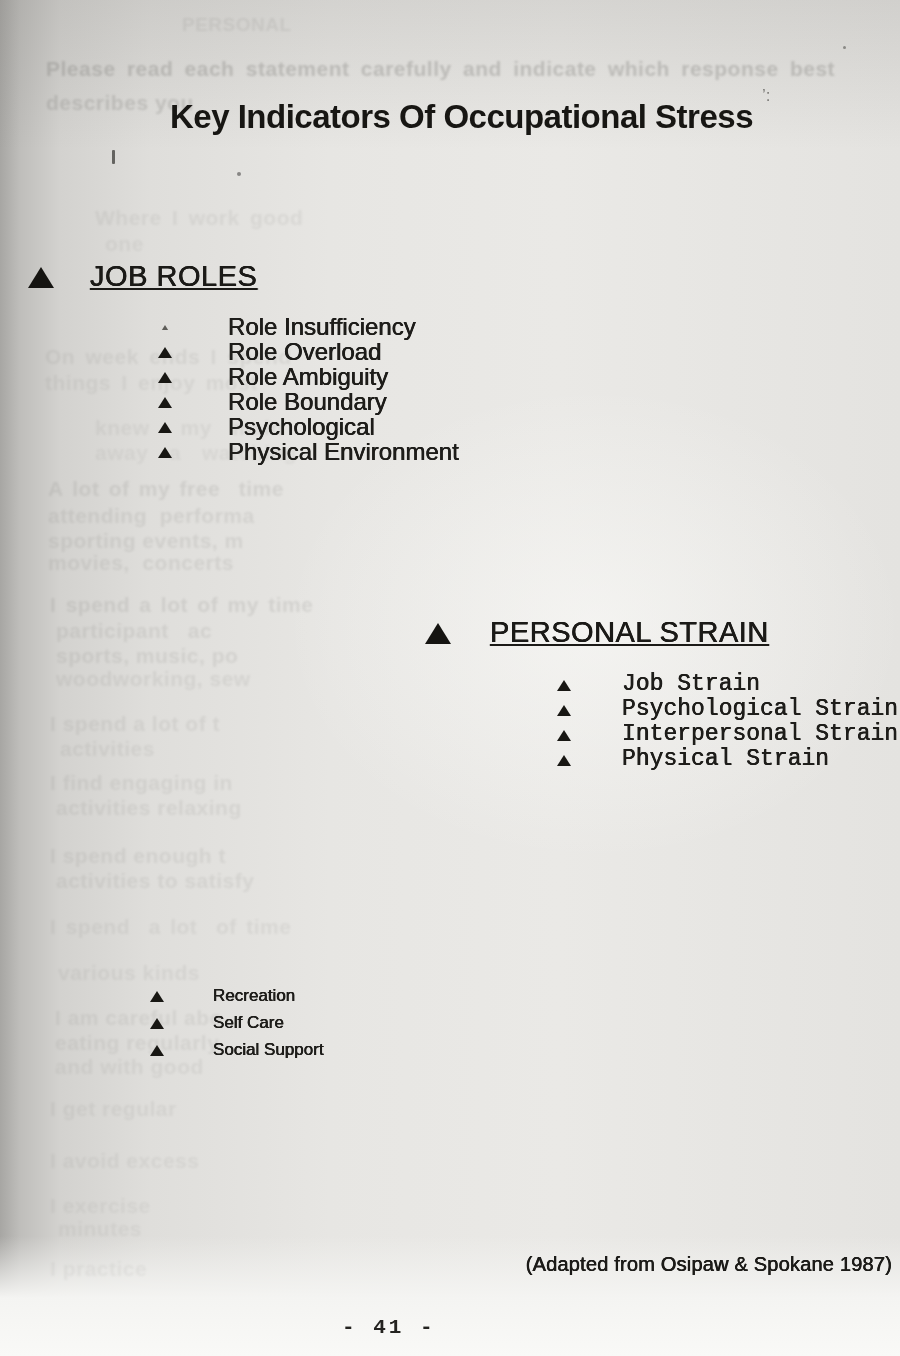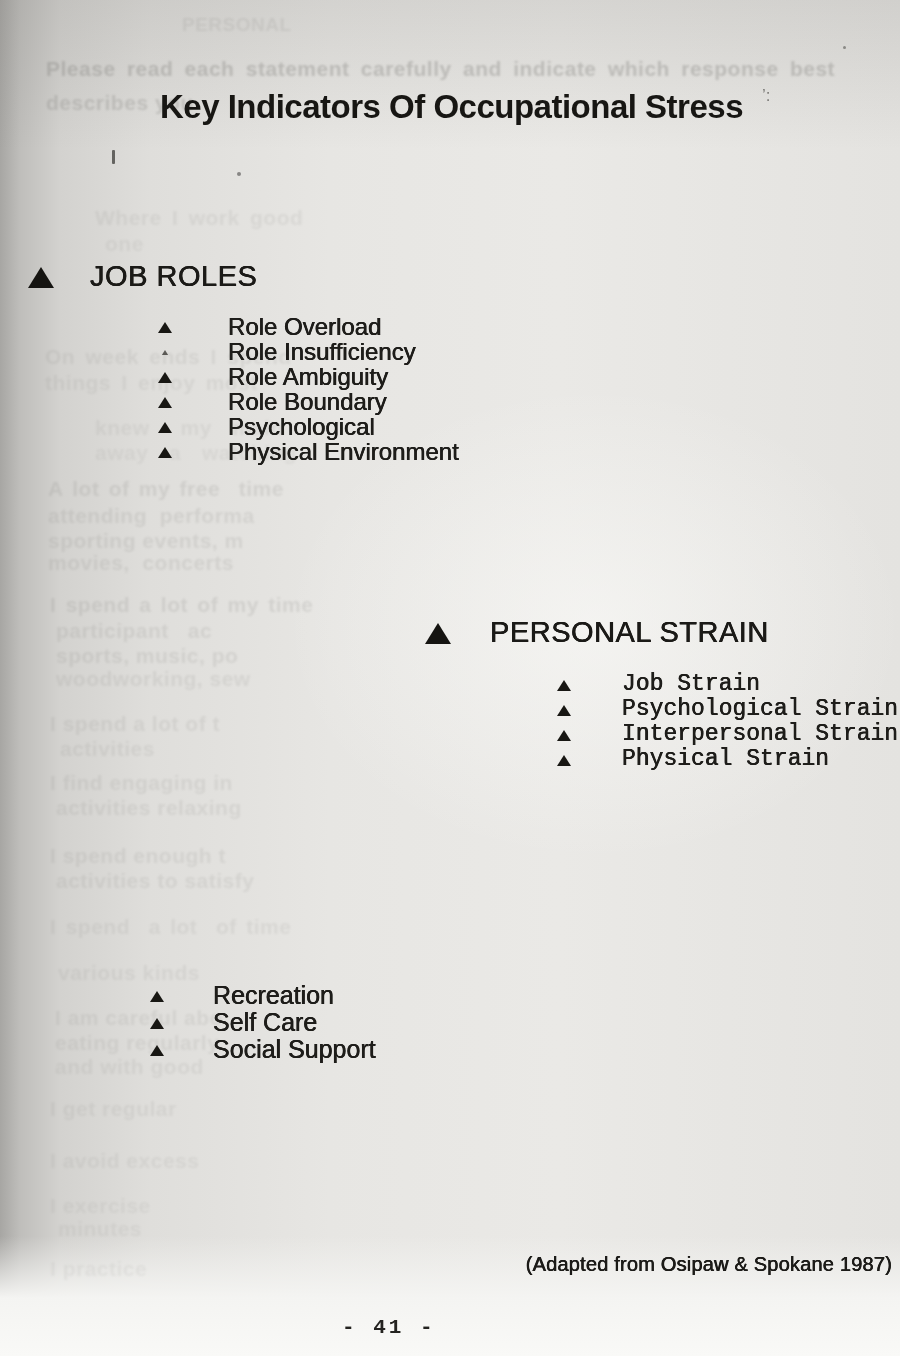--- a/index.html
+++ b/index.html
@@ -11,44 +11,44 @@
     color:#1e1d1a;
     background:
       radial-gradient(ellipse 430px 330px at 66% 46%, rgba(252,252,250,0.55), rgba(252,252,250,0) 72%),
       linear-gradient(to top, #f9f9f7 0px, #f4f4f2 58px, rgba(244,244,242,0) 120px),
       linear-gradient(to bottom, rgba(110,108,104,0.16) 0px, rgba(110,108,104,0) 150px),
       linear-gradient(to right, #a7a6a3 0px, #bfbebb 20px, #d3d2cf 60px, #dfdedb 150px, #e7e6e3 330px, #eaE9e6 62%, #e4e3e0 100%);
     background-color:#e7e6e3;
   }
   .thick{text-shadow:0.35px 0 currentColor, -0.2px 0 currentColor;}
   .title{
-    position:absolute;left:152px;top:80px;margin:8px;
+    position:absolute;left:152px;top:80px;margin:18px;
     font-size:33px;font-weight:bold;letter-spacing:-0.5px;
     color:#171613;white-space:nowrap;
   }
   .title-marks{position:absolute;left:762px;top:86px;font-size:17px;color:#3a3935;opacity:.6;}
   .sec-head{position:absolute;display:flex;align-items:center;}
-  .sec-title{font-size:29px;letter-spacing:0.5px;color:#1b1a17;white-space:nowrap;}
+  .sec-title{font-size:29px;letter-spacing:0.5px;color:#1b1a17;white-space:nowrap;text-decoration:underline;}
   .tri{width:0;height:0;display:inline-block;}
   .tri-lg{border-left:13px solid transparent;border-right:13px solid transparent;border-bottom:21px solid #151411;margin-top:2px;}
   .head-1{left:28px;top:260px;}  .head-1 .tri-lg{margin-right:36px;}
   .head-2{left:425px;top:616px;} .head-2 .tri-lg{margin-right:39px;}
   .head-3{left:19px;top:926px;}  .head-3 .tri-lg{margin-right:41px;}
   .list{position:absolute;margin:0;padding:0;list-style:none;}
   .item{position:relative;white-space:nowrap;}
   .tri-sm{position:absolute;left:0;border-left:7px solid transparent;border-right:7px solid transparent;border-bottom:11px solid #181713;}
   .tri-dot{transform:scale(0.45);opacity:.65;}
   .list-1{left:158px;top:314px;}
   .list-1 .item{height:25px;font-size:24px;line-height:25px;padding-left:70px;}
   .list-1 .tri-sm{top:8px;}
   .list-2{left:557px;top:672px;}
   .list-2 .item{height:25px;font-size:23px;line-height:25px;padding-left:65px;font-family:Liberation Mono, monospace;}
   .list-2 .tri-sm{top:8px;}
   .list-3{left:150px;top:982px;}
-  .list-3 .item{height:27px;font-size:25px;line-height:27px;padding-left:63px;}
+  .list-3 .item{height:27px;font-size:17px;line-height:27px;padding-left:63px;}
   .list-3 .tri-sm{top:9px;}
   .credit{position:absolute;right:8px;top:1253px;font-size:20px;letter-spacing:0.2px;color:#1c1b18;}
   .page-number{
     position:absolute;left:342px;top:1316px;
     font-family:"Liberation Mono",monospace;font-size:21px;font-weight:bold;
     letter-spacing:3px;color:#242320;
   }
   .ghost{
     position:absolute;white-space:pre;
     color:#858480;font-weight:bold;font-size:21px;letter-spacing:0.5px;
@@ -105,22 +105,22 @@
   <div class="speck speck-3"></div>
 
   <h1 class="title">Key Indicators Of Occupational Stress</h1>
   <span class="title-marks">’:</span>
 
   <div class="sec-head head-1">
     <span class="tri tri-lg"></span>
     <span class="sec-title thick">JOB ROLES</span>
   </div>
   <ul class="list list-1">
+    <li class="item"><span class="tri-sm tri-dot"></span><span class="thick">Role Insufficiency</span></li>
     <li class="item"><span class="tri-sm"></span><span class="thick">Role Overload</span></li>
-    <li class="item"><span class="tri-sm tri-dot"></span><span class="thick">Role Insufficiency</span></li>
     <li class="item"><span class="tri-sm"></span><span class="thick">Role Ambiguity</span></li>
     <li class="item"><span class="tri-sm"></span><span class="thick">Role Boundary</span></li>
     <li class="item"><span class="tri-sm"></span><span class="thick">Psychological</span></li>
     <li class="item"><span class="tri-sm"></span><span class="thick">Physical Environment</span></li>
   </ul>
 
   <div class="sec-head head-2">
     <span class="tri tri-lg"></span>
     <span class="sec-title thick">PERSONAL STRAIN</span>
   </div>

